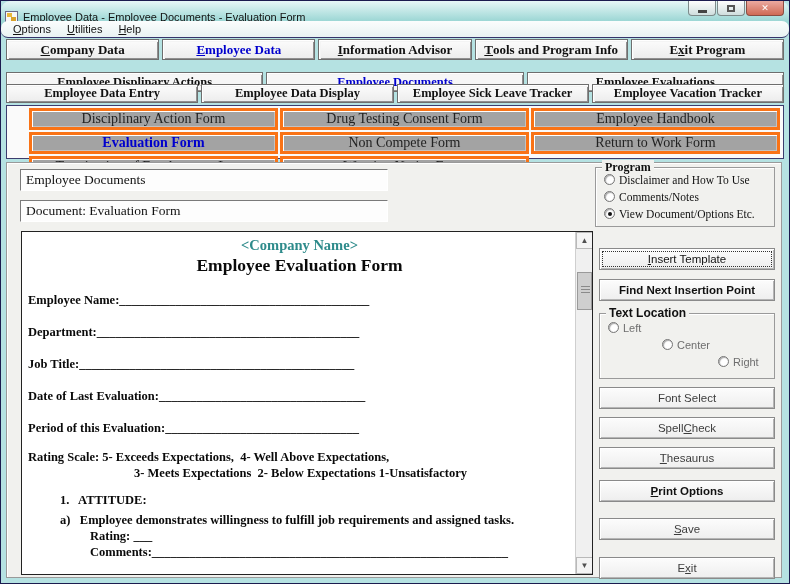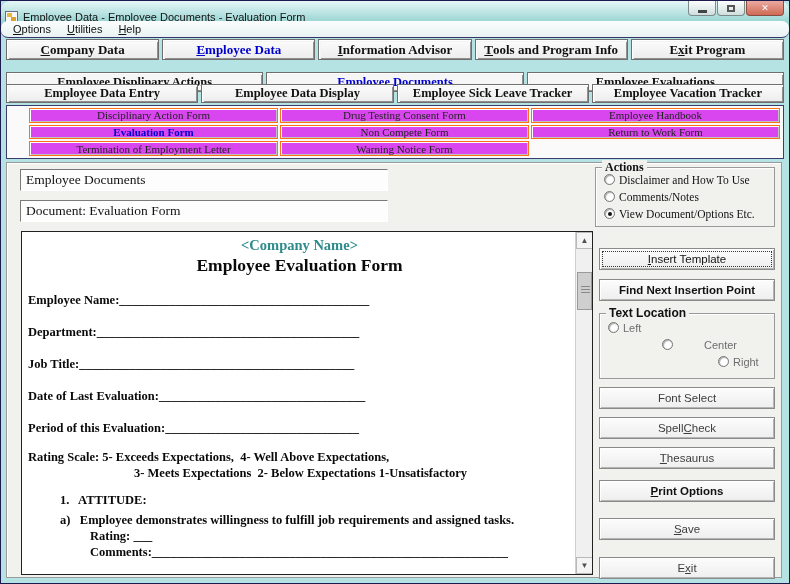--- a/index.html
+++ b/index.html
@@ -55,22 +55,22 @@
   .navbtn.active{color:#0000cd;}
   
   #docpanel{
     position:absolute;left:5px;right:5px;top:104px;height:54px;
     background:#fafafa;border:1px solid #3c3c6e;
     display:grid;grid-template-columns:1fr 1fr 1fr;grid-template-rows:1fr 1fr 1fr;
     gap:2px;padding:2px 3px 2px 22px;
   }
   .docbtn{
     display:flex;align-items:center;justify-content:center;
-    font-family:"Liberation Serif",serif;font-size:11px;color:#222;
-    background:#d946ef;border:1px solid #f97316;
+    font-family:"Liberation Serif",serif;font-size:14px;color:#222;
+    background:#a3a3a3;border:3px solid #f97316;
     box-shadow:inset 1px 1px 0 #ffffff,inset -1px -1px 0 #c2c2c2;
   }
   .docbtn.active{color:#0000cd;font-weight:bold;}
   
   #mainpanel{
     position:absolute;left:5px;right:7px;top:161px;height:416px;
     background:#f1f1ee;border:1px solid #9a9a9a;
     box-shadow:inset 1px 1px 0 #fff;
   }
   .txtfield{
@@ -134,21 +134,21 @@
     box-shadow:inset 1px 1px 0 #fff,inset -1px -1px 0 #b5b5b5;
     display:flex;align-items:center;justify-content:center;
     font-size:11.5px;color:#3d3d3d;
   }
   .sidebtn.bold{font-weight:bold;color:#111;}
   .sidebtn.focus{outline:1px dotted #333;outline-offset:-4px;color:#111;}
   #textlocbox{left:592px;top:150px;width:176px;height:66px;background:#f1f1ee;text-align:right;}
   #textlocbox .grouptitle{font-size:12px;}
   #textlocbox .radiolabel{font-size:11px;color:#6e6e6e;}
   .tl-left{margin:6px 0 0 8px;}
-  .tl-center{margin:2px 0 0 62px;gap:27px;}
+  .tl-center{margin:2px 0 0 62px;}
   .tl-right{margin:2px 0 0 118px;}
   
 </style>
 </head>
 <body>
 
 <div id="win">
 
   <div id="titlebar">
     <span id="titleicon"></span>
@@ -199,21 +199,21 @@
       <div class="docbtn">Termination of Employment Letter</div>
       <div class="docbtn">Warning Notice Form</div>
     </div>
 
   <div id="mainpanel">
 
     <div class="txtfield" id="field-category">Employee Documents</div>
     <div class="txtfield" id="field-document">Document: Evaluation Form</div>
 
     <div class="groupbox" id="actionsbox">
-      <span class="grouptitle">Actions</span>
+      <span class="grouptitle">Program</span>
       <div id="actions-radios" style="margin-top:4px;">
           <div class="radiorow">
             <span class="radio"></span>
             <span class="radiolabel">Disclaimer and How To Use</span>
           </div>
           <div class="radiorow">
             <span class="radio"></span>
             <span class="radiolabel">Comments/Notes</span>
           </div>
           <div class="radiorow">

